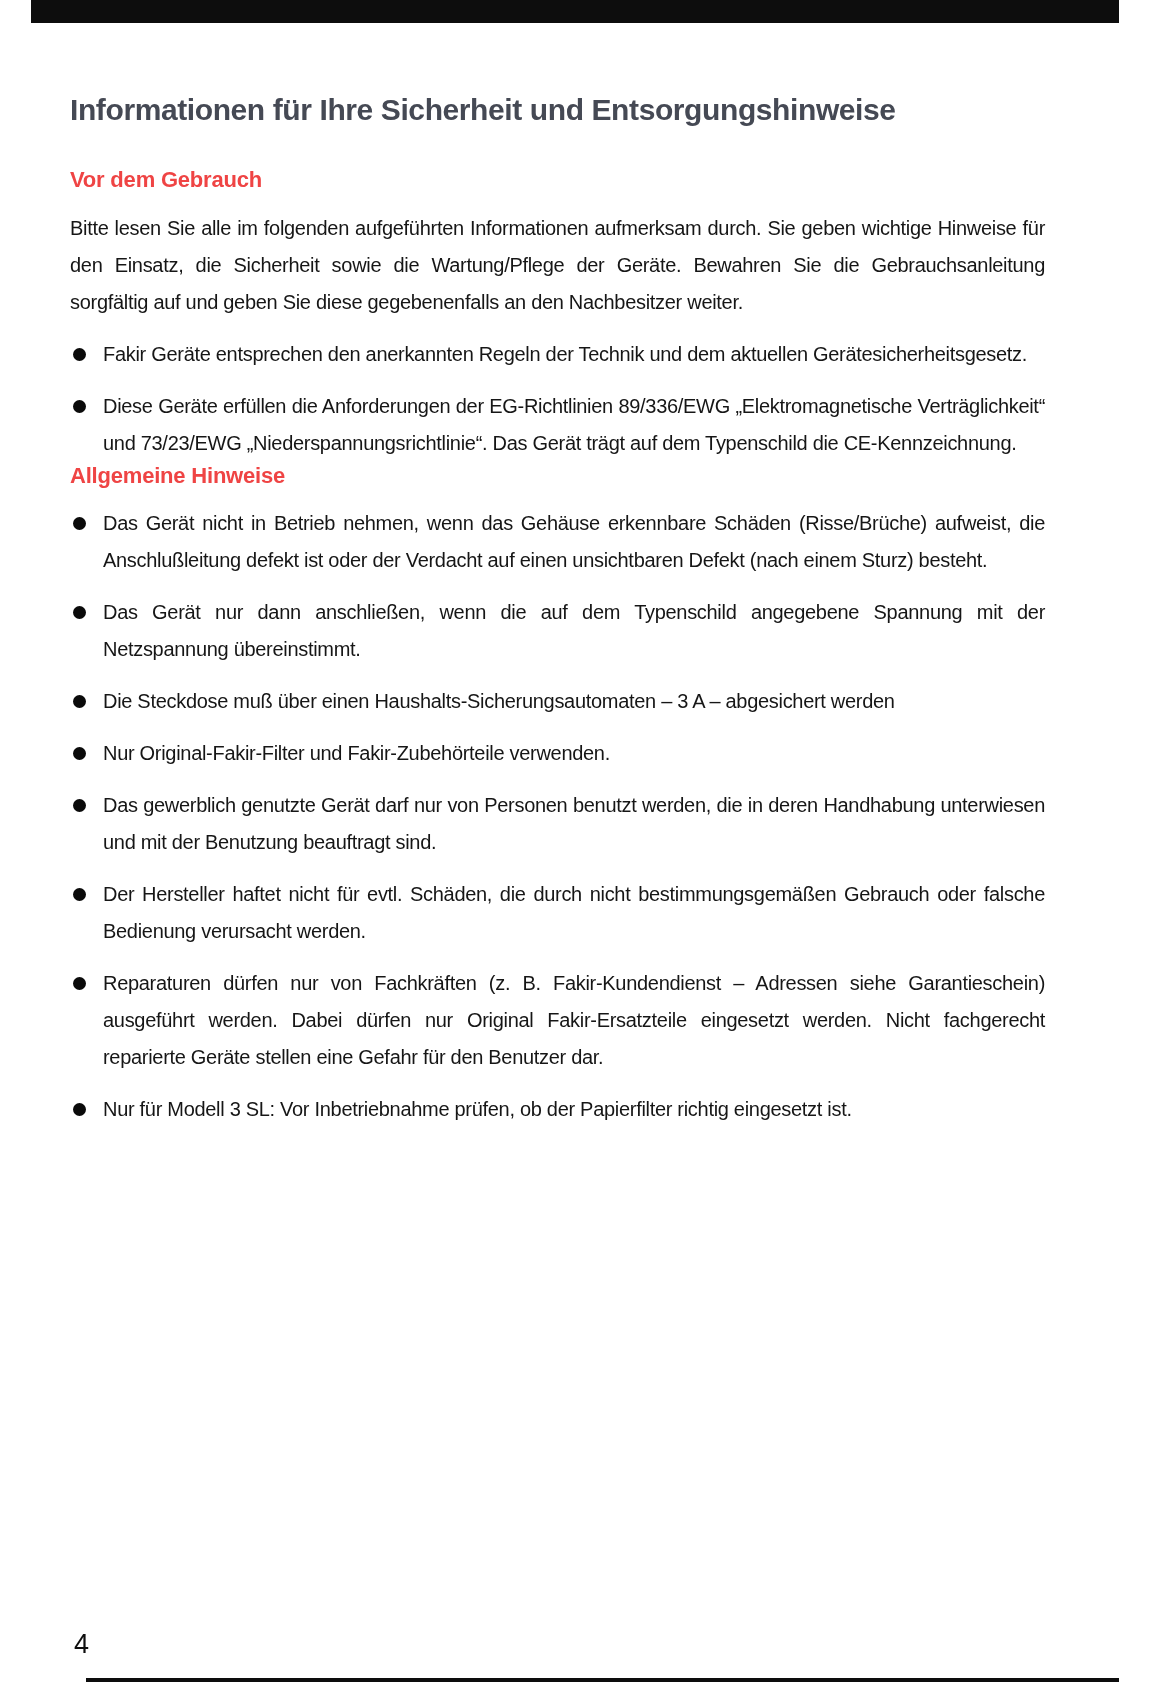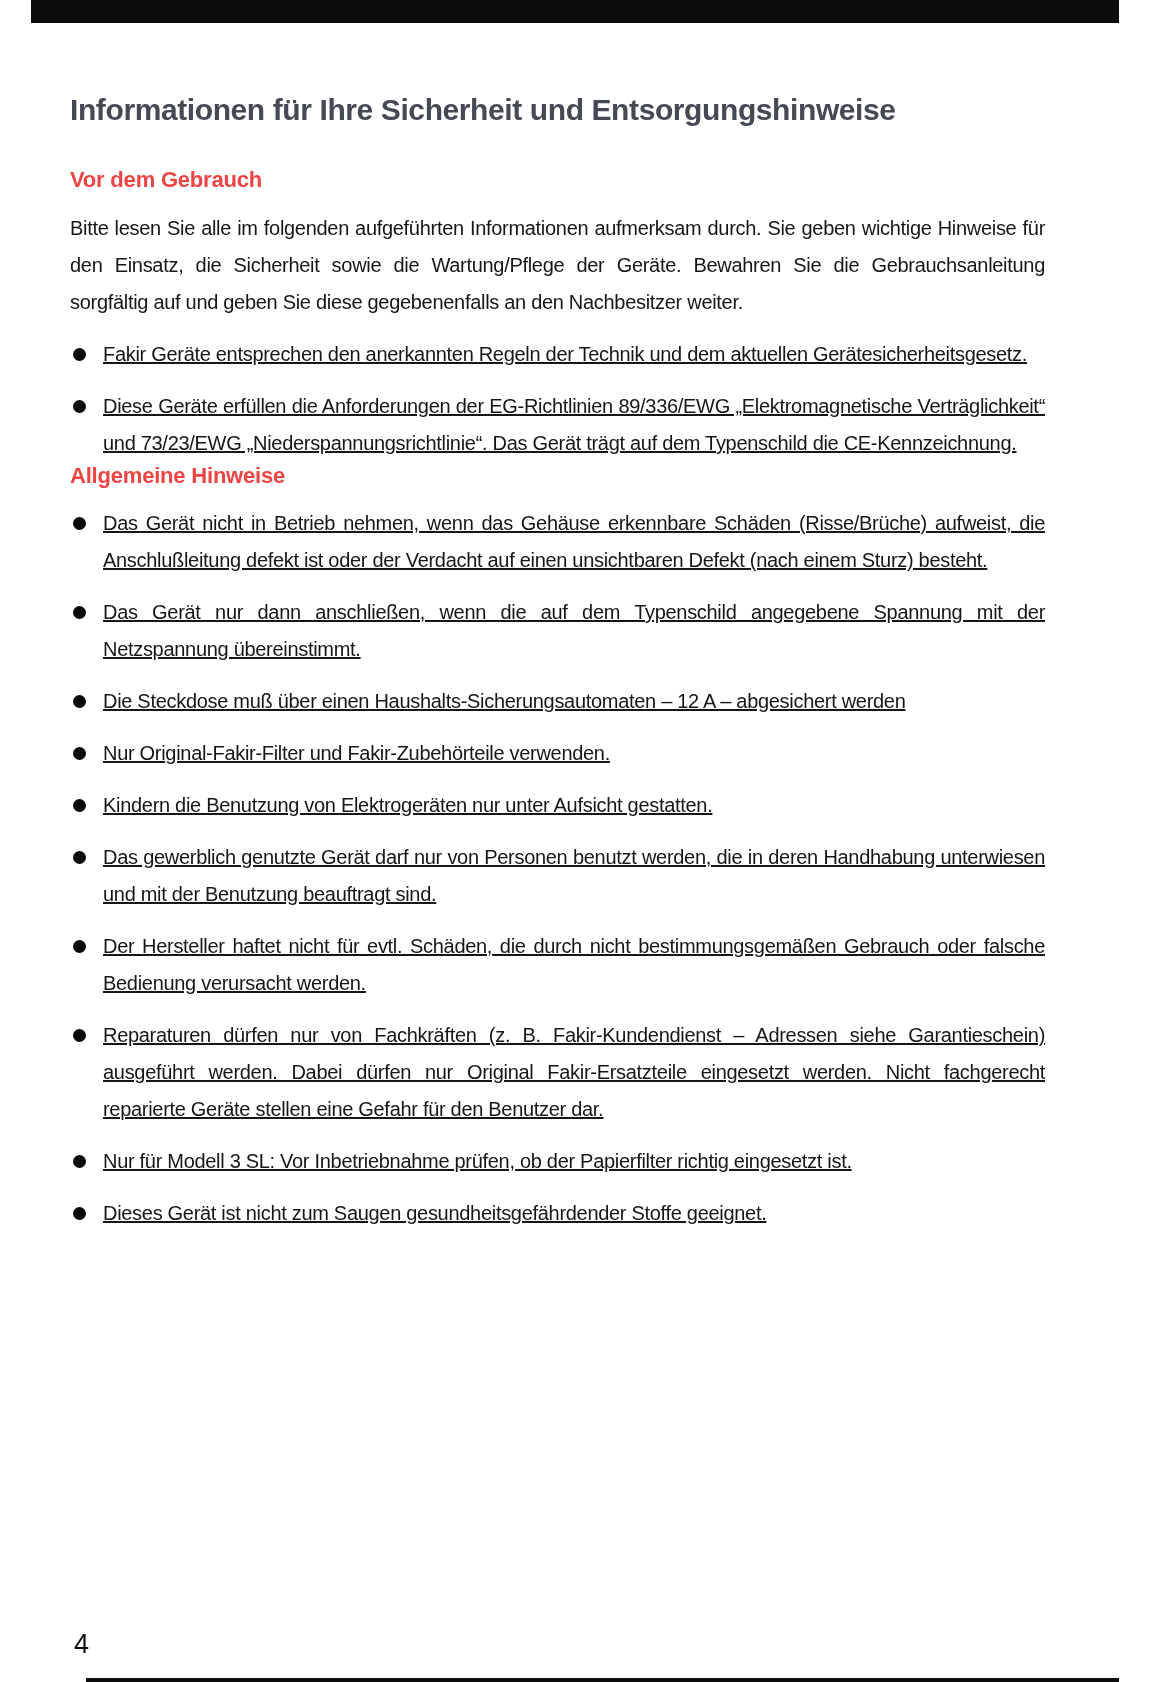--- a/index.html
+++ b/index.html
@@ -87,21 +87,20 @@
     border-radius: 50%;
     background: #0a0a0a;
   }
   li.bullet .bullet-text {
     display: block;
     font-size: 20px;
     line-height: 37px;
     letter-spacing: -0.3px;
     text-align: justify;
     hyphens: auto;
-    text-decoration: underline;
   }
   .page-number {
     position: absolute;
     left: 74px;
     bottom: 24px;
     font-size: 27px;
     line-height: 1;
     color: #0e0e0e;
   }
 </style>
@@ -143,32 +142,28 @@
             <span class="bullet-text">Das Gerät nicht in Betrieb nehmen, wenn das Gehäuse erkennbare Schäden (Risse/Brüche) aufweist, die Anschlußleitung defekt ist oder der Verdacht auf einen unsichtbaren Defekt (nach einem Sturz) besteht.</span>
           </li>
 
           <li class="bullet">
             <span class="dot"></span>
             <span class="bullet-text">Das Gerät nur dann anschließen, wenn die auf dem Typenschild angegebene Spannung mit der Netzspannung übereinstimmt.</span>
           </li>
 
           <li class="bullet">
             <span class="dot"></span>
-            <span class="bullet-text">Die Steckdose muß über einen Haushalts-Sicherungsautomaten – 12 A – abgesichert werden</span>
+            <span class="bullet-text">Die Steckdose muß über einen Haushalts-Sicherungsautomaten – 3 A – abgesichert werden</span>
           </li>
 
           <li class="bullet">
             <span class="dot"></span>
             <span class="bullet-text">Nur Original-Fakir-Filter und Fakir-Zubehörteile verwenden.</span>
           </li>
 
-          <li class="bullet">
-            <span class="dot"></span>
-            <span class="bullet-text">Kindern die Benutzung von Elektrogeräten nur unter Aufsicht gestatten.</span>
-          </li>
 
           <li class="bullet">
             <span class="dot"></span>
             <span class="bullet-text">Das gewerblich genutzte Gerät darf nur von Personen benutzt werden, die in deren Handhabung unterwiesen und mit der Benutzung beauftragt sind.</span>
           </li>
 
           <li class="bullet">
             <span class="dot"></span>
             <span class="bullet-text">Der Hersteller haftet nicht für evtl. Schäden, die durch nicht bestimmungsgemäßen Gebrauch oder falsche Bedienung verursacht werden.</span>
           </li>
@@ -176,24 +171,20 @@
           <li class="bullet">
             <span class="dot"></span>
             <span class="bullet-text">Reparaturen dürfen nur von Fachkräften (z. B. Fakir-Kundendienst – Adressen siehe Garantieschein) ausgeführt werden. Dabei dürfen nur Original Fakir-Ersatzteile eingesetzt werden. Nicht fachgerecht reparierte Geräte stellen eine Gefahr für den Benutzer dar.</span>
           </li>
 
           <li class="bullet">
             <span class="dot"></span>
             <span class="bullet-text">Nur für Modell 3 SL: Vor Inbetriebnahme prüfen, ob der Papierfilter richtig eingesetzt ist.</span>
           </li>
 
-          <li class="bullet">
-            <span class="dot"></span>
-            <span class="bullet-text">Dieses Gerät ist nicht zum Saugen gesundheitsgefährdender Stoffe geeignet.</span>
-          </li>
         </ul>
     </section>
 
   </main>
 
   <div class="page-number">4</div>
 
   <div class="scan-bar-bottom"></div>
 
 </div>

